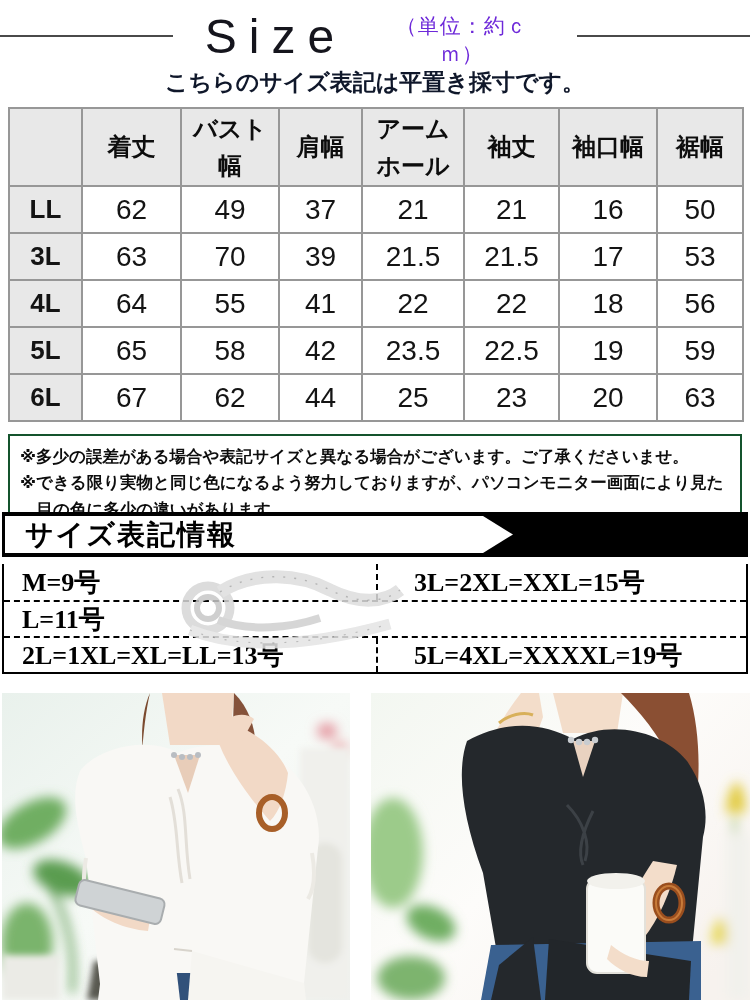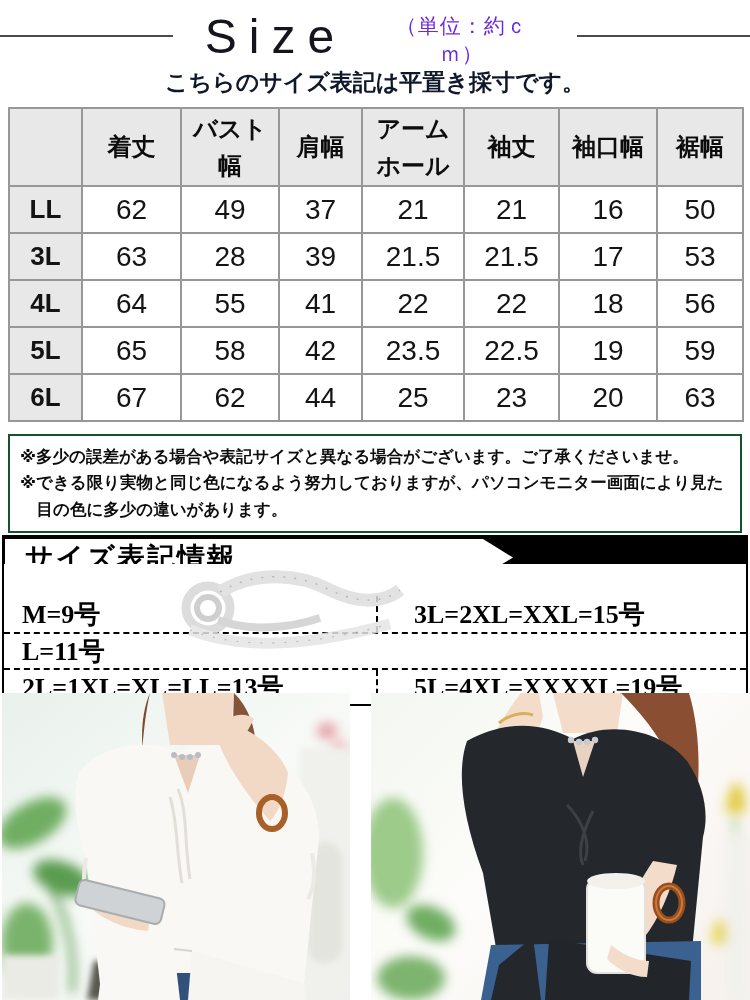--- a/index.html
+++ b/index.html
@@ -20,30 +20,30 @@
   .size-table th, .size-table td { border:2px solid #979797; text-align:center; vertical-align:middle; }
   .size-table thead th { background:#e8e8e8; font-size:24px; font-weight:700; height:78px; white-space:pre-line; line-height:1.55; color:#0d0d0d; }
   .size-table td.row-label { background:#e8e8e8; font-weight:700; font-size:26px; }
   .size-table td { height:47px; font-size:28px; font-weight:400; color:#141414; background:#fff; }
 
   
   .notes-box { position:absolute; top:434px; left:8px; width:734px; border:2px solid #14532d; background:#fff; padding:7px 12px 9px 10px; }
   .note-line { font-size:16.5px; font-weight:700; line-height:1.6; color:#0d0d0d; padding-left:1em; text-indent:-1em; }
 
   
-  .info-banner { position:absolute; top:535px; left:2px; width:746px; height:45px; background:#000; }
+  .info-banner { position:absolute; top:512px; left:2px; width:746px; height:45px; background:#000; }
   .info-pennant { position:absolute; left:3px; top:4px; height:37px; width:508px; background:#fff;
     clip-path:polygon(0 0, calc(100% - 30px) 0, 100% 50%, calc(100% - 30px) 100%, 0 100%);
     display:flex; align-items:center; }
   .info-banner-title { font-family:"Liberation Serif","DejaVu Serif",serif; font-size:28px; font-weight:700; letter-spacing:2px; padding-left:20px; color:#000; }
 
   
   .conv-table { position:absolute; top:564px; left:2px; width:746px; border:2px solid #000; border-top:none; background:#fff; }
   .conv-row { display:flex; height:36px; border-top:2px dashed #000; }
-  .conv-row:first-child { border-top:none;margin-top:32px; }
+  .conv-row:first-child { border-top:none; }
   .conv-cell { font-family:"Liberation Serif","DejaVu Serif",serif; font-size:26px; font-weight:600; color:#000; display:flex; align-items:center; }
   .conv-left { width:372px; padding-left:18px; }
   .conv-right { flex:1; border-left:2px dashed #000; padding-left:36px; }
   .tape-wrap { position:absolute; top:560px; left:160px; width:245px; height:95px; z-index:5; pointer-events:none; }
 
   
   .photo { position:absolute; top:693px; height:307px; overflow:hidden; background:#f4f6f3; }
   .photo-left { left:2px; width:348px; }
   .photo-right { left:371px; width:379px; }
   .photo svg { display:block; width:100%; height:100%; }
@@ -96,21 +96,21 @@
         <td>49</td>
         <td>37</td>
         <td>21</td>
         <td>21</td>
         <td>16</td>
         <td>50</td>
       </tr>
       <tr>
         <td class="row-label">3L</td>
         <td>63</td>
-        <td>28</td>
+        <td>70</td>
         <td>39</td>
         <td>21.5</td>
         <td>21.5</td>
         <td>17</td>
         <td>53</td>
       </tr>
       <tr>
         <td class="row-label">4L</td>
         <td>64</td>
         <td>55</td>

